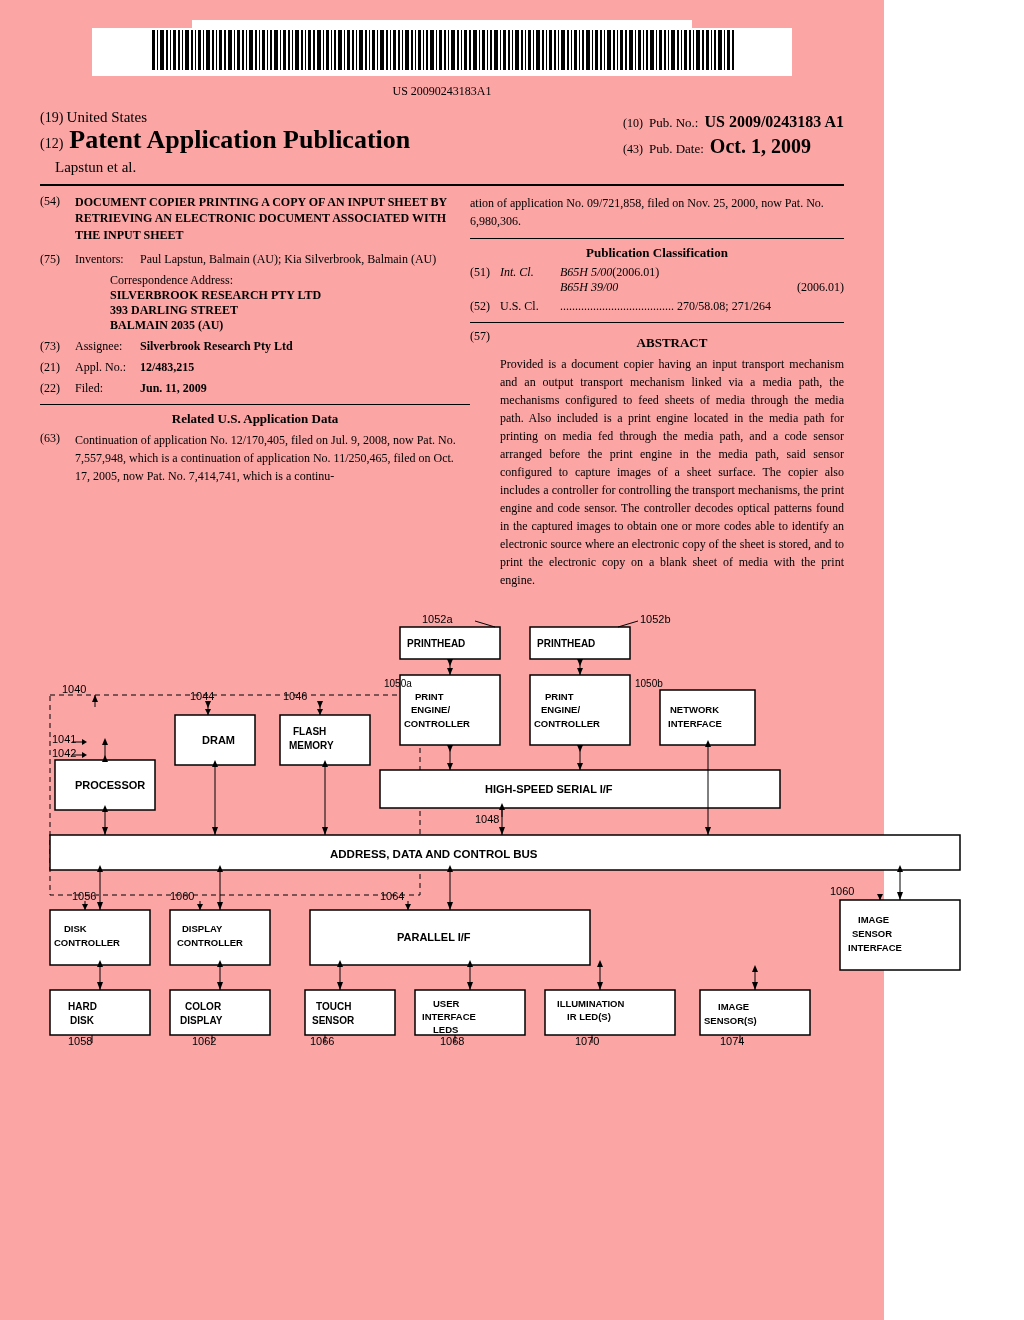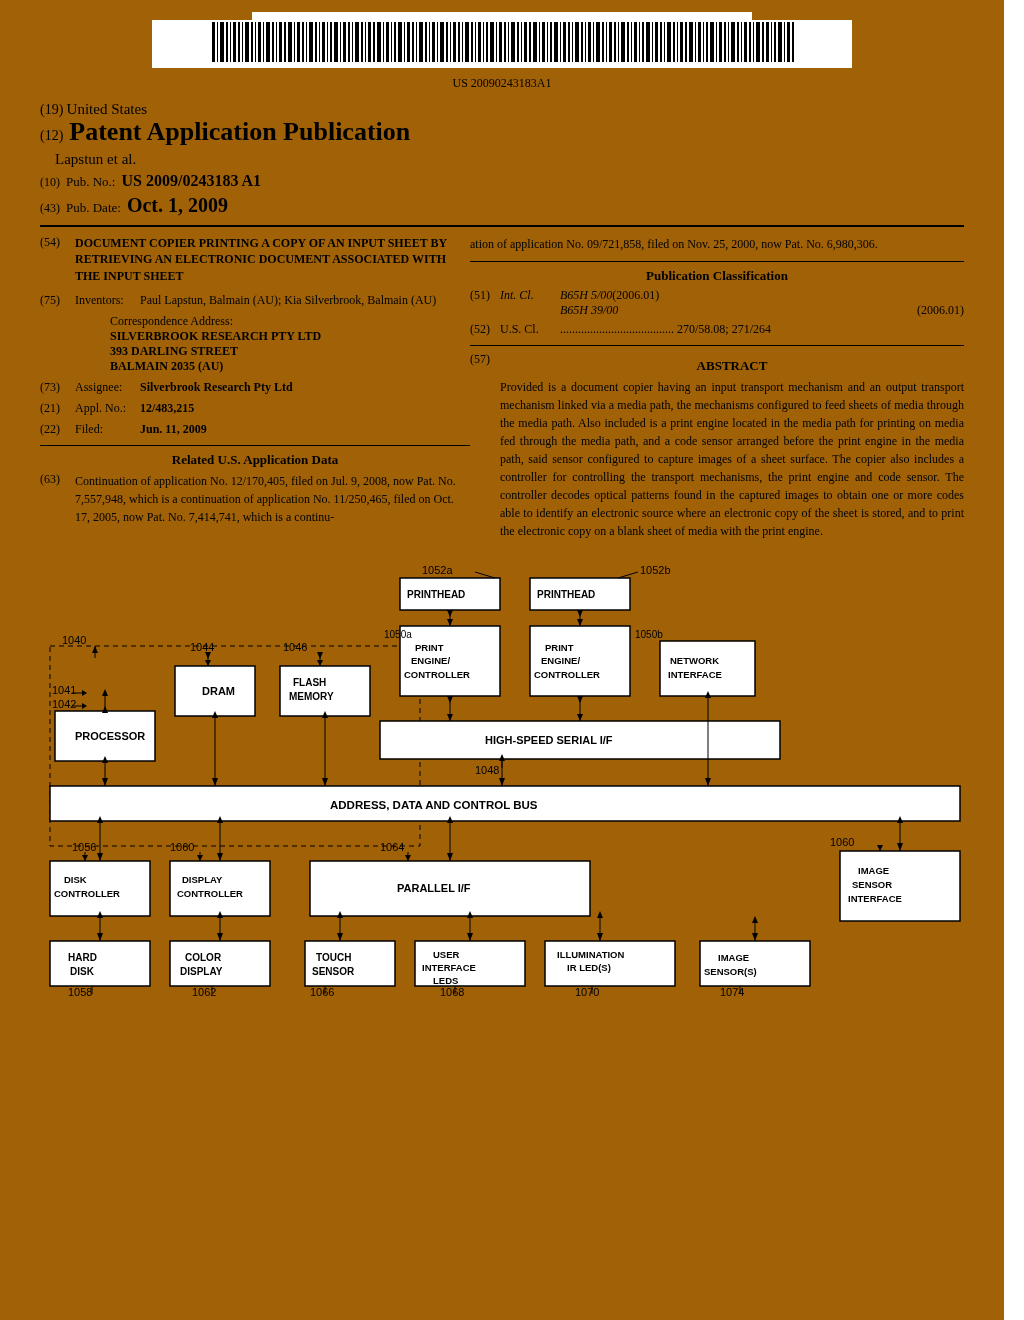--- a/index.html
+++ b/index.html
@@ -5,40 +5,39 @@
     * { margin: 0; padding: 0; box-sizing: border-box; }
     body {
       background: #fff;
       font-family: 'Times New Roman', Times, serif;
       font-size: 13px;
       color: #000;
       width: 1024px;
       min-height: 1320px;
     }
     .page {
-      width: 1004px;
+      width: 884px;
       min-height: 1320px;
-      background: #a16207;
-      padding: 12px 40px;
+      background: #fca5a5;
+      padding: 20px 40px;
     }
     .barcode-area {
       text-align: center;
       margin-bottom: 4px;
     }
     .pub-number {
       text-align: center;
       font-size: 12px;
       margin-bottom: 10px;
     }
     .header-section {
       display: flex;
       justify-content: space-between;
       align-items: flex-start;
       margin-bottom: 8px;
-      flex-direction: column;
     }
     .header-left {
       flex: 0 0 auto;
     }
     .header-right {
       flex: 0 0 auto;
       text-align: left;
       padding-top: 4px;
     }
     .country-label {

